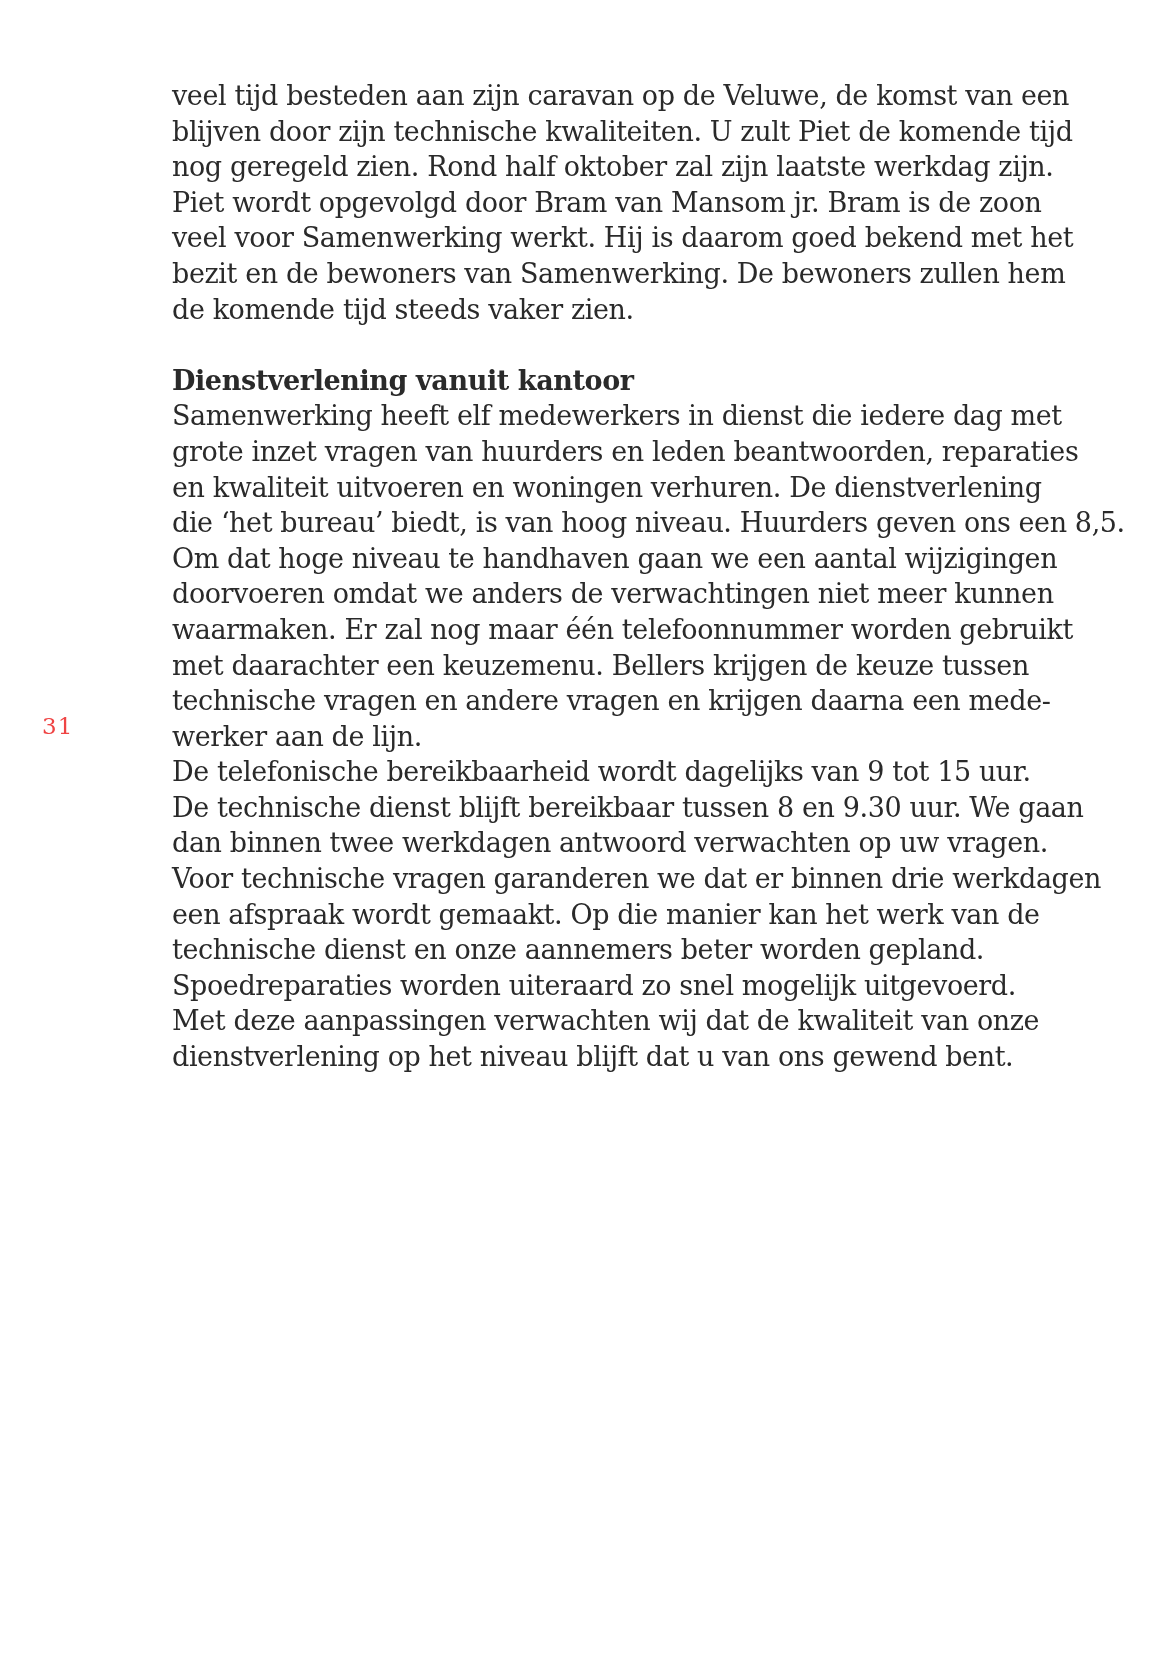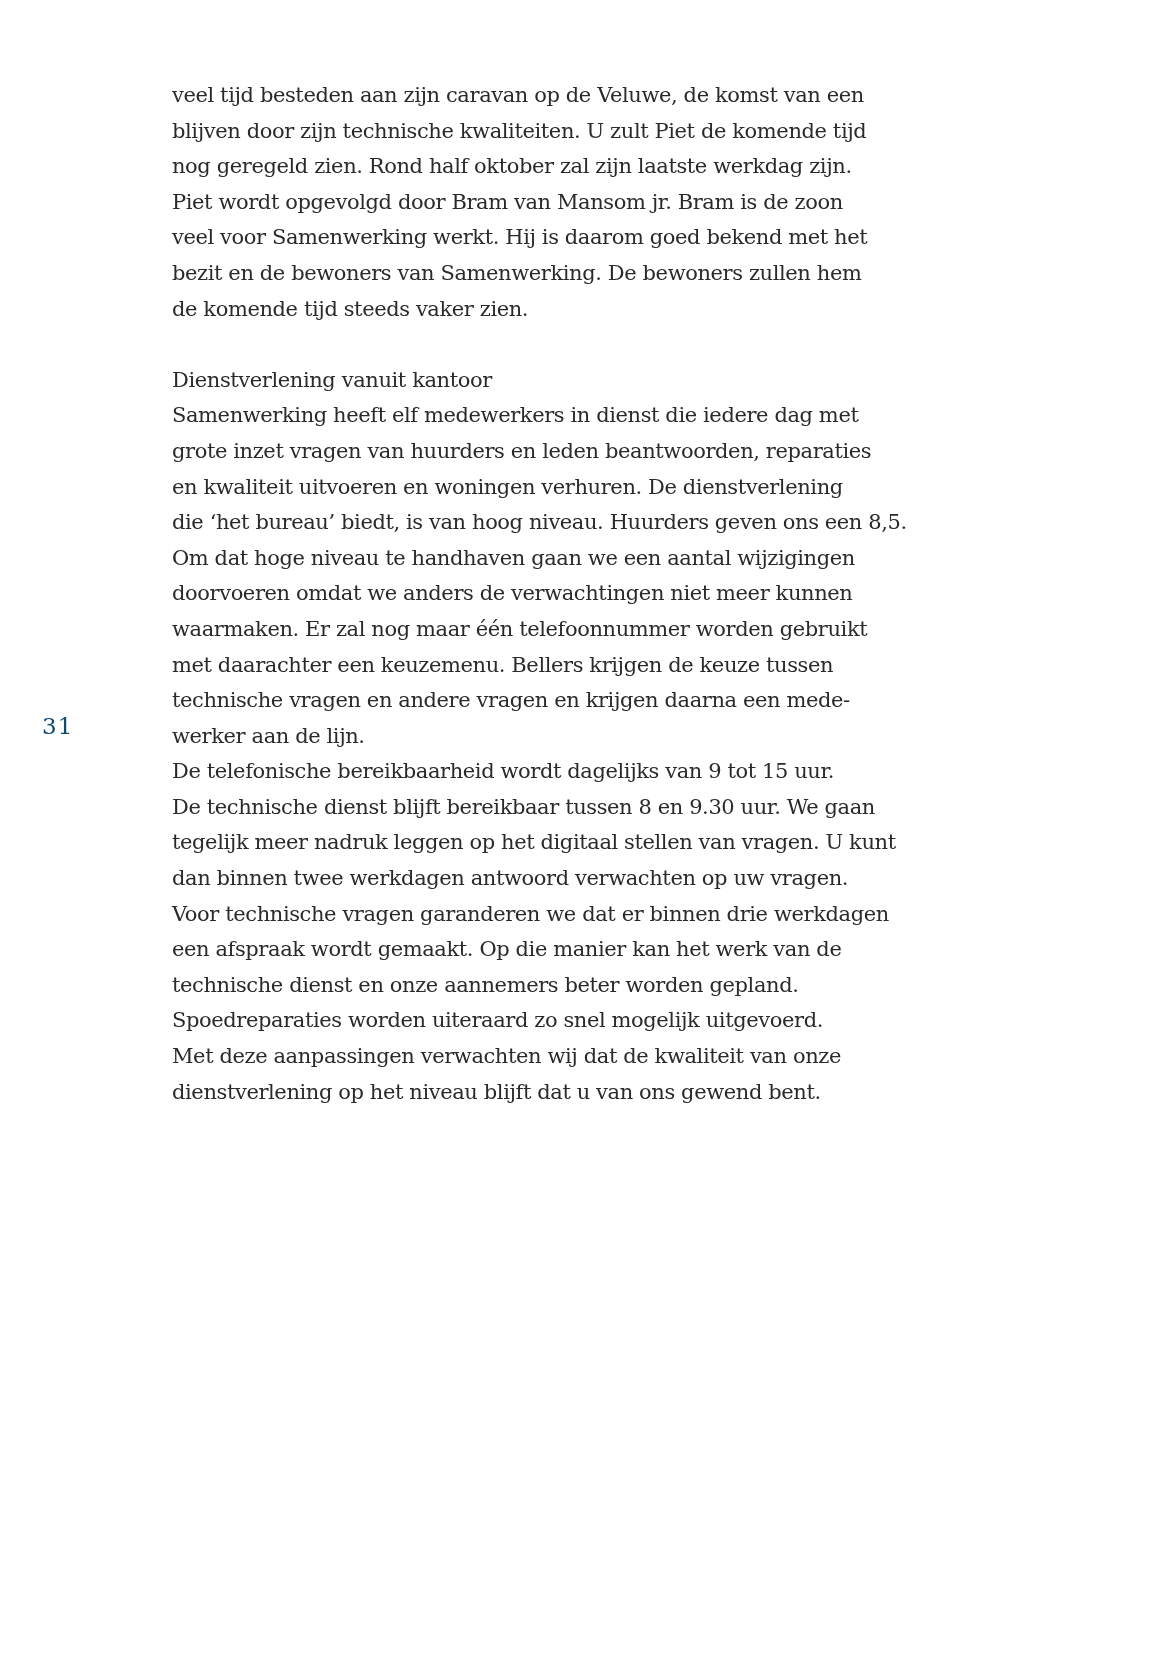--- a/index.html
+++ b/index.html
@@ -3,31 +3,31 @@
 <meta charset="utf-8">
 <style>
   html, body { margin: 0; padding: 0; background: #ffffff; }
   body {
     width: 1166px; height: 1654px; position: relative; overflow: hidden;
     font-family: "DejaVu Serif", "Liberation Serif", serif;
     color: #2a2a2a;
   }
   .page-number {
     position: absolute; left: 42px; top: 713px;
-    font-size: 23px; color: #0c4a6e; letter-spacing: 1px;
+    font-size: 23px; color: #ef4444; letter-spacing: 1px;
     font-family: "DejaVu Serif", serif;
   }
   .column {
     position: absolute; left: 172px; top: 78px; width: 840px;
-    font-size: 21px; line-height: 35.6px; letter-spacing: -0.4px;
+    font-size: 27px; line-height: 35.6px; letter-spacing: -0.4px;
     font-family: "DejaVu Serif", serif;
   }
   .line { display: block; white-space: nowrap; }
   .gap { display: block; height: 35.6px; }
-  .heading { font-weight: normal; }
+  .heading { font-weight: bold; }
 </style>
 </head>
 <body>
 
 <div class="page-number">31</div>
 
 <div class="column">
   <div>
     <span class="line">veel tijd besteden aan zijn caravan op de Veluwe, de komst van een</span>
     <span class="line">blijven door zijn technische kwaliteiten. U zult Piet de komende tijd</span>
@@ -47,21 +47,20 @@
     <span class="line">en kwaliteit uitvoeren en woningen verhuren. De dienstverlening</span>
     <span class="line">die ‘het bureau’ biedt, is van hoog niveau. Huurders geven ons een 8,5.</span>
     <span class="line">Om dat hoge niveau te handhaven gaan we een aantal wijzigingen</span>
     <span class="line">doorvoeren omdat we anders de verwachtingen niet meer kunnen</span>
     <span class="line">waarmaken. Er zal nog maar één telefoonnummer worden gebruikt</span>
     <span class="line">met daarachter een keuzemenu. Bellers krijgen de keuze tussen</span>
     <span class="line">technische vragen en andere vragen en krijgen daarna een mede-</span>
     <span class="line">werker aan de lijn.</span>
     <span class="line">De telefonische bereikbaarheid wordt dagelijks van 9 tot 15 uur.</span>
     <span class="line">De technische dienst blijft bereikbaar tussen 8 en 9.30 uur. We gaan</span>
-    <span class="line">tegelijk meer nadruk leggen op het digitaal stellen van vragen. U kunt</span>
     <span class="line">dan binnen twee werkdagen antwoord verwachten op uw vragen.</span>
     <span class="line">Voor technische vragen garanderen we dat er binnen drie werkdagen</span>
     <span class="line">een afspraak wordt gemaakt. Op die manier kan het werk van de</span>
     <span class="line">technische dienst en onze aannemers beter worden gepland.</span>
     <span class="line">Spoedreparaties worden uiteraard zo snel mogelijk uitgevoerd.</span>
     <span class="line">Met deze aanpassingen verwachten wij dat de kwaliteit van onze</span>
     <span class="line">dienstverlening op het niveau blijft dat u van ons gewend bent.</span>
   </div>
 </div>
 

